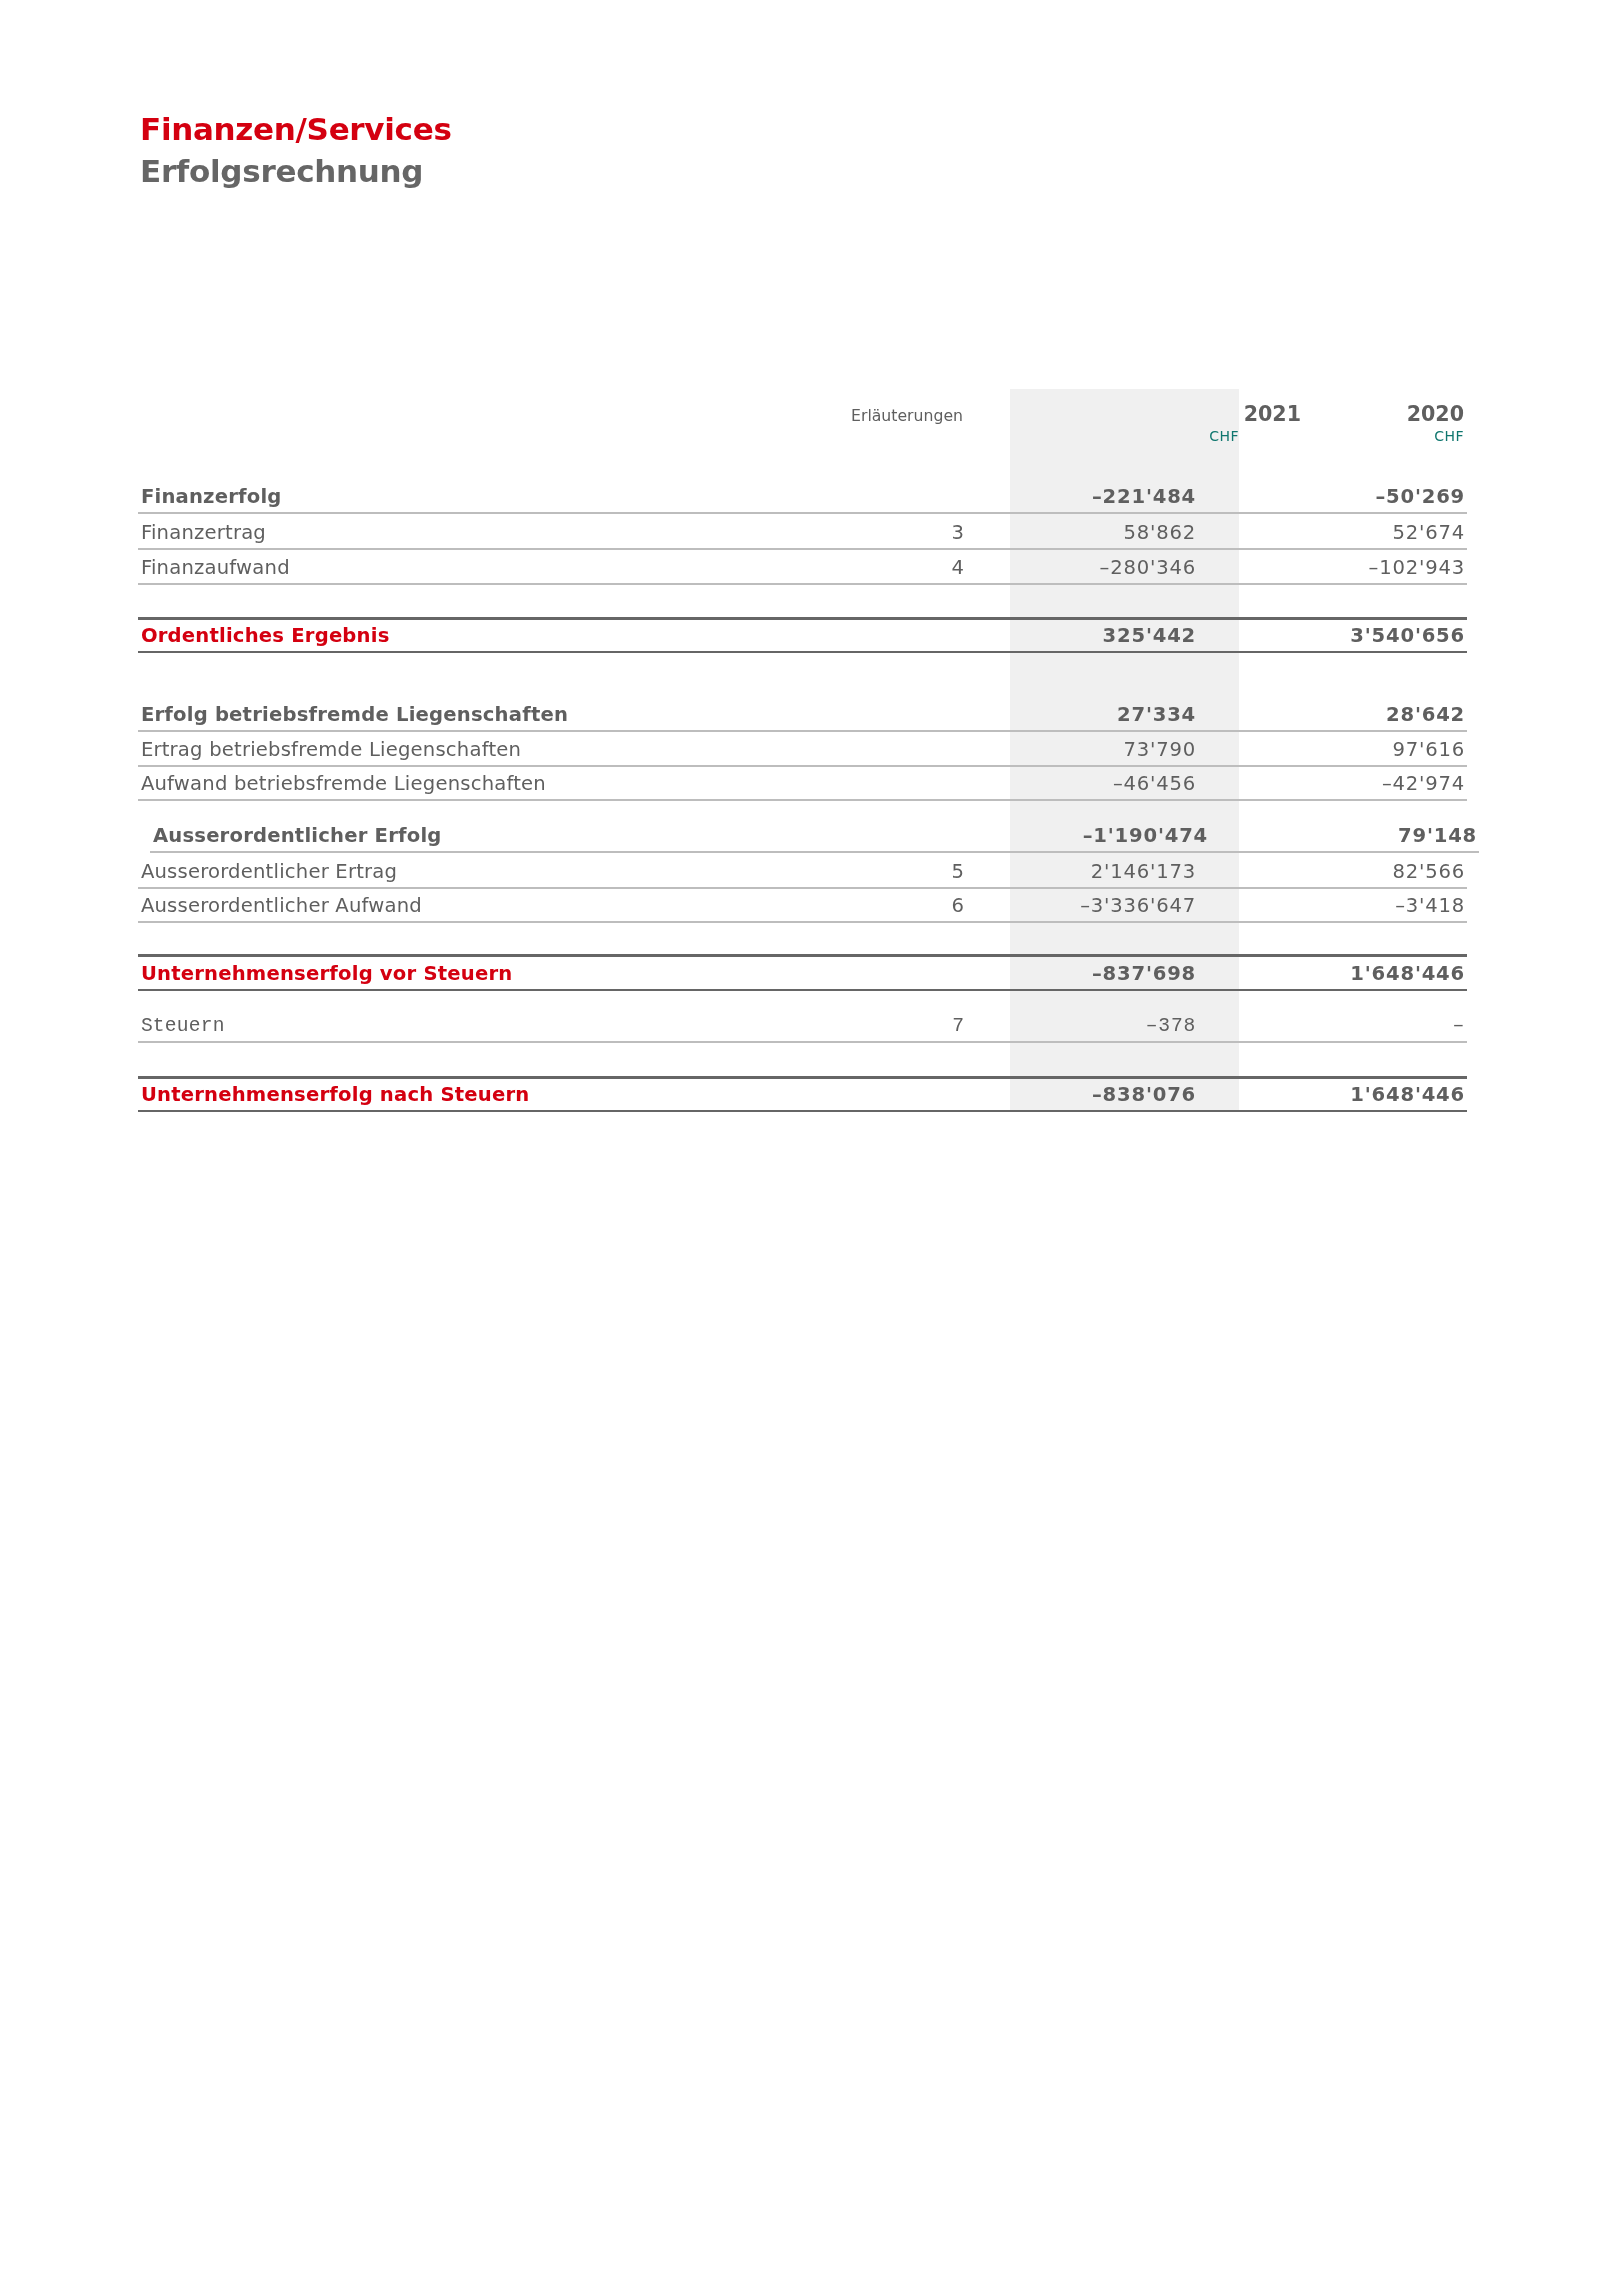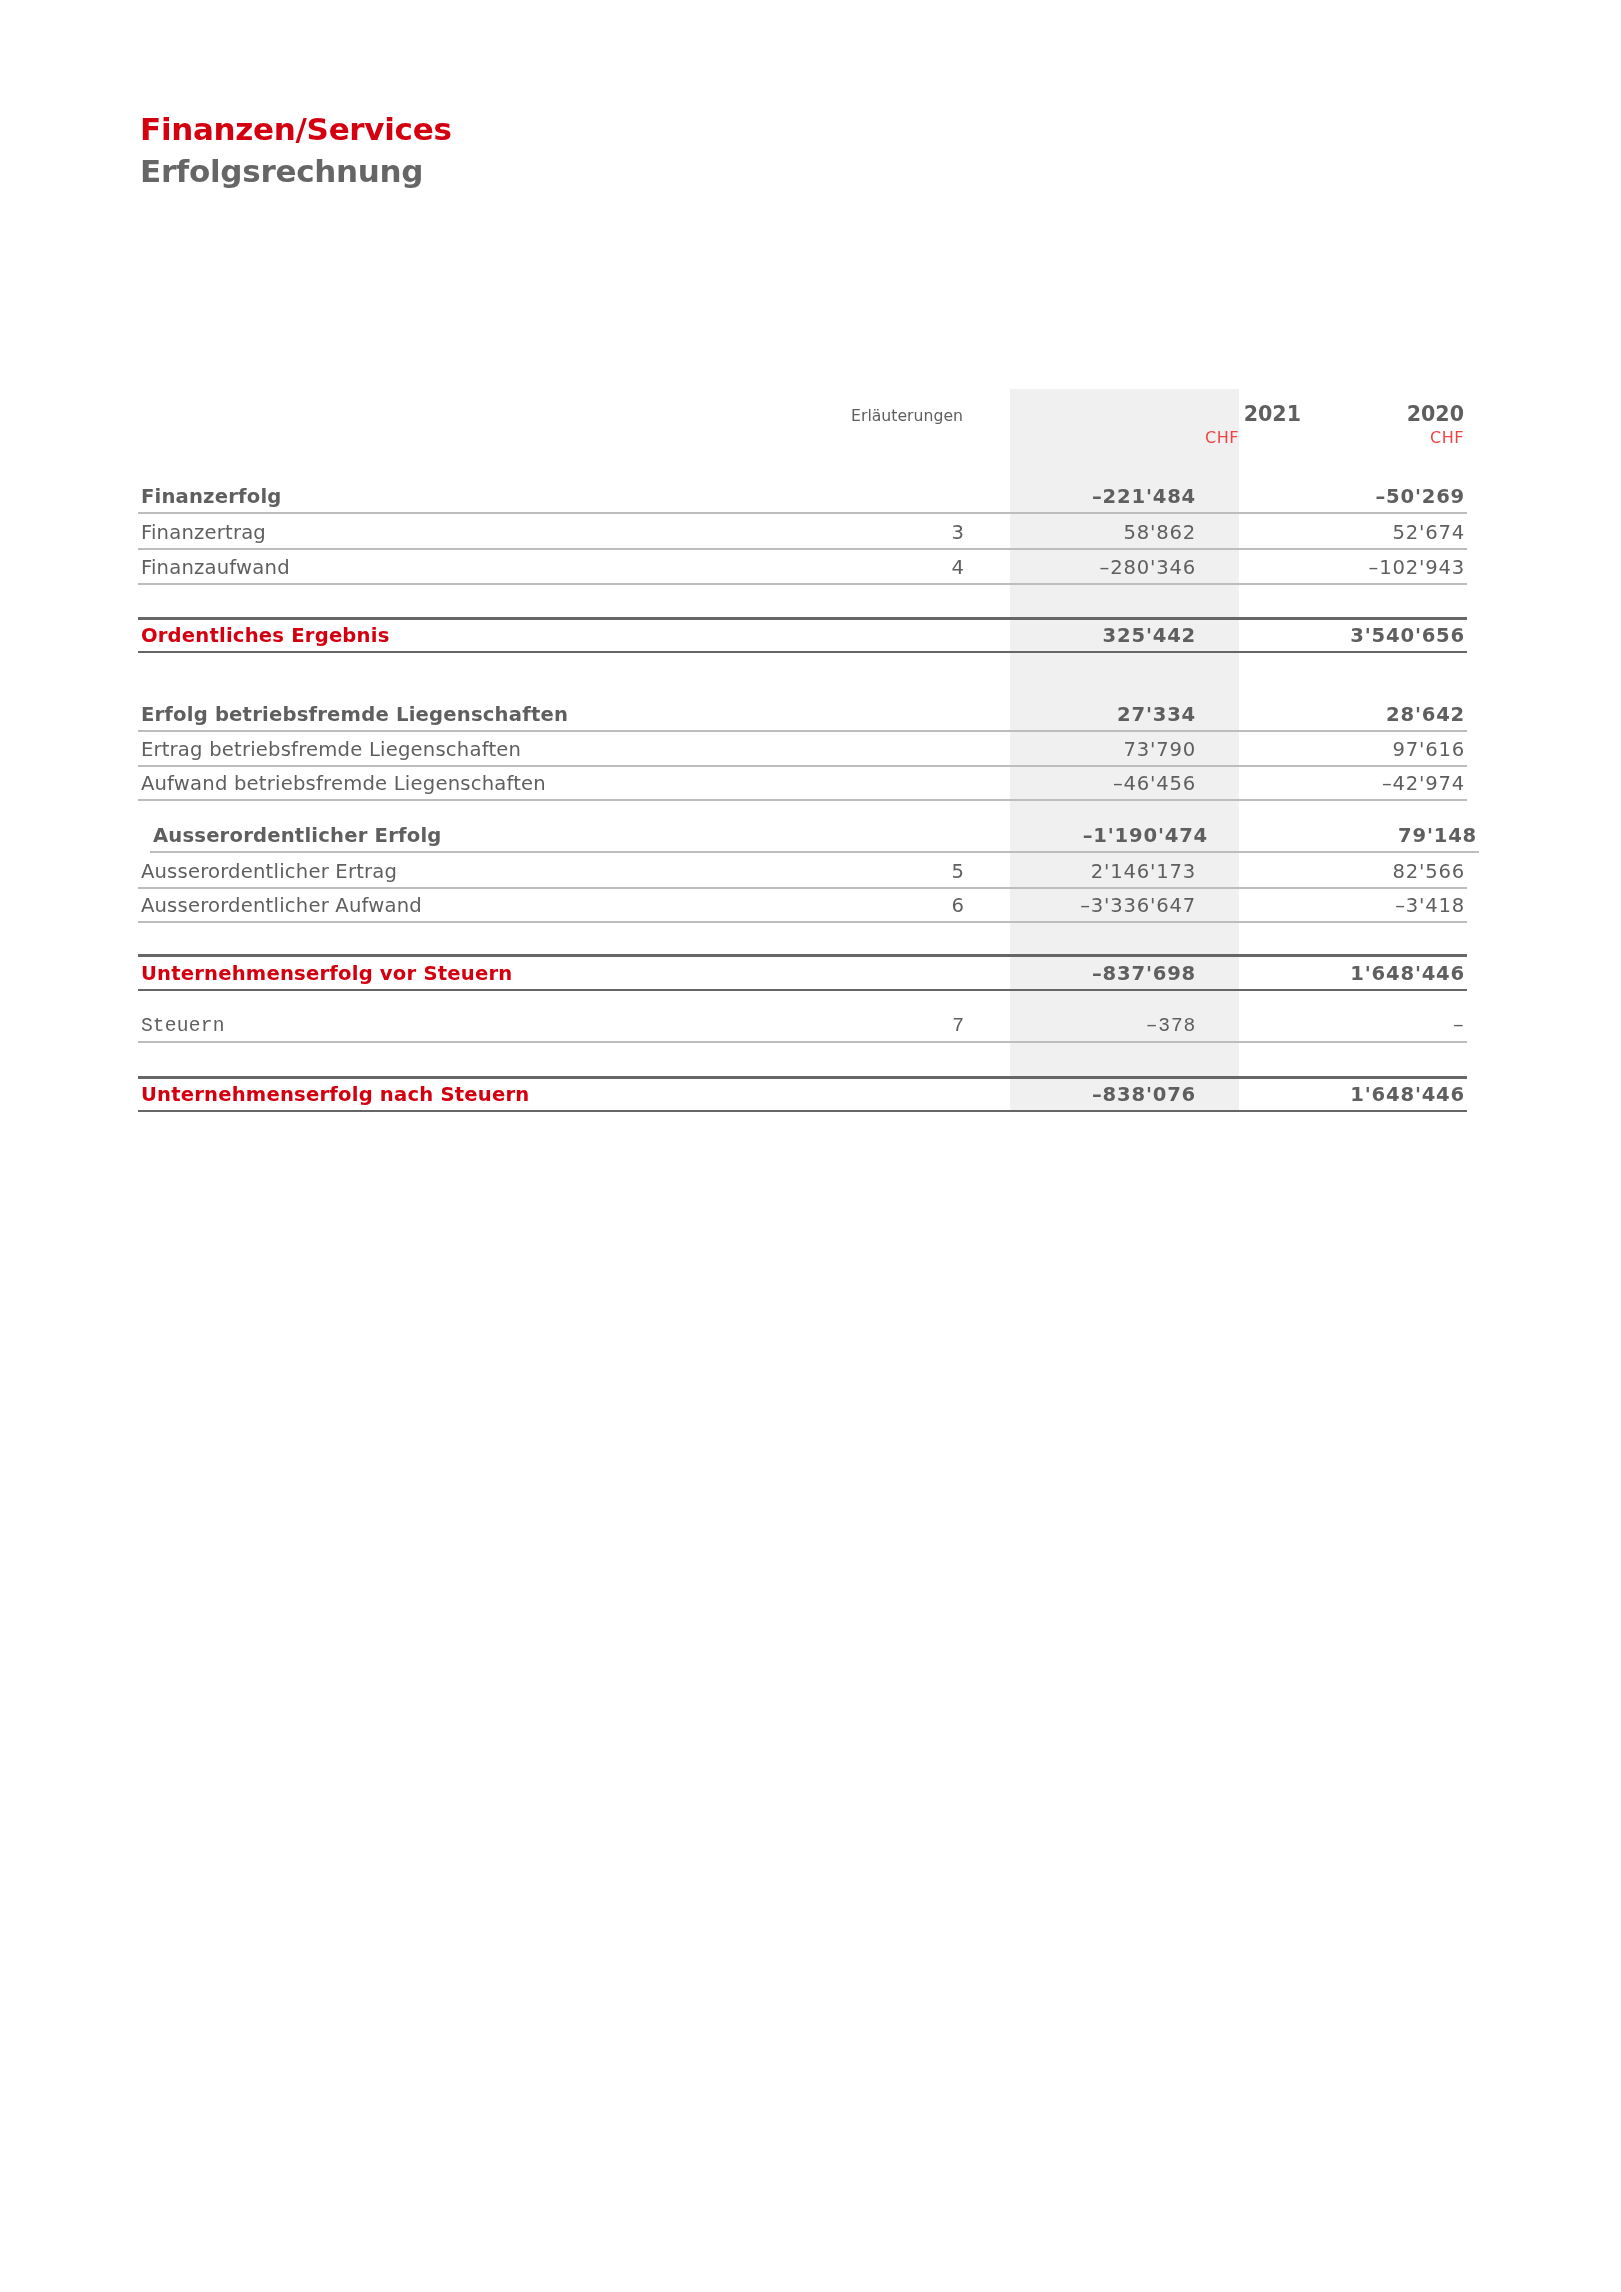--- a/index.html
+++ b/index.html
@@ -5,21 +5,21 @@
   html, body { margin: 0; padding: 0; background: #ffffff; }
   body { width: 1621px; height: 2293px; position: relative; overflow: hidden;
          font-family: "DejaVu Sans", sans-serif; color: #5f5f5f; }
   .title-main { position: absolute; left: 140px; top: 111px; font-size: 31px; font-weight: bold;
                 color: #d40010; letter-spacing: -0.3px; white-space: nowrap; }
   .title-sub { position: absolute; left: 140px; top: 153px; font-size: 31px; font-weight: bold;
                color: #666666; letter-spacing: -0.3px; white-space: nowrap; }
   .band { position: absolute; left: 1010px; top: 389px; width: 229px; height: 722px; background: #f0f0f0; }
   .hdr { position: absolute; font-size: 15.7px; color: #5f5f5f; white-space: nowrap; text-align: right; }
   .hdr-year { position: absolute; font-size: 20.6px; font-weight: bold; color: #5f5f5f; text-align: right; width: 196px; }
-  .hdr-cur { position: absolute; font-size: 16px; color: #ef4444; text-align: right; width: 196px; letter-spacing: 0.5px; }
+  .hdr-cur { position: absolute; font-size: 14px; color: #0f766e; text-align: right; width: 196px; letter-spacing: 0.5px; }
   .row { position: absolute; left: 138px; width: 1329px; height: 33px; }
   .row .label { position: absolute; left: 2.9px; bottom: 3.9px; font-size: 19.6px; white-space: nowrap; color: #5f5f5f; letter-spacing: 0.2px; }
   .row .note { position: absolute; right: 503px; bottom: 3.9px; font-size: 19.6px; color: #5f5f5f; }
   .row .v2021 { position: absolute; right: 271px; bottom: 3.9px; font-size: 19.6px; color: #5f5f5f; letter-spacing: 0.8px; }
   .row .v2020 { position: absolute; right: 2px; bottom: 3.9px; font-size: 19.6px; color: #5f5f5f; letter-spacing: 0.8px; }
   .row.light { border-bottom: 2px solid #bdbdbd; }
   .row.bold .label, .row.bold .v2021, .row.bold .v2020 { font-weight: bold; }
   .row.total { border-bottom: 2.9px solid #666666; }
   .row.total .label { color: #d40010; font-weight: bold; }
   .row.total .v2021, .row.total .v2020 { font-weight: bold; }

